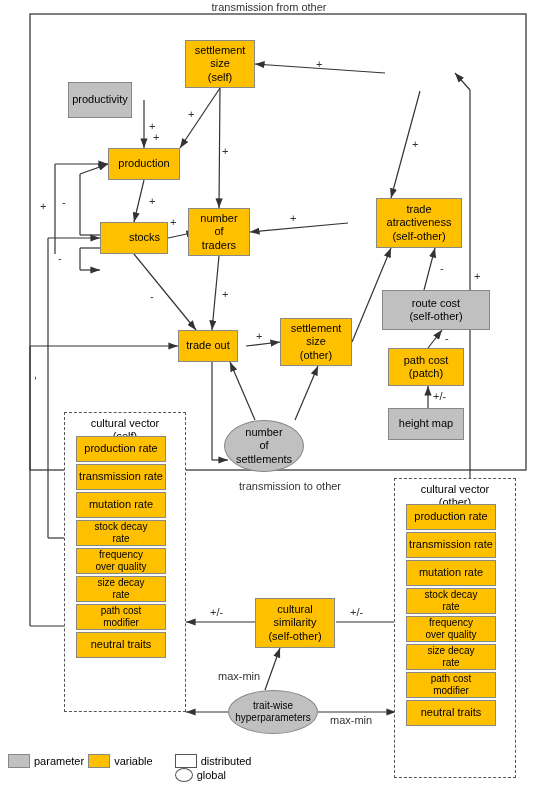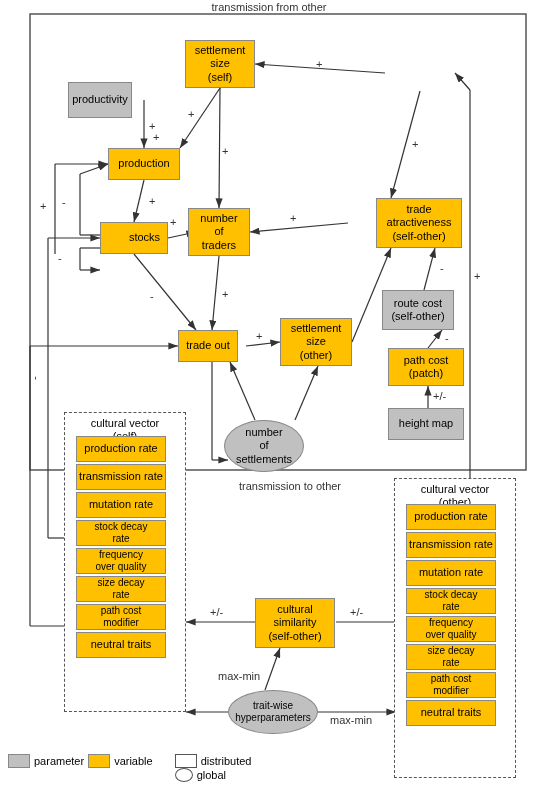--- a/index.html
+++ b/index.html
@@ -230,21 +230,21 @@
 of
 traders</span>
   </div>
 
   <div class="node node-yellow" style="left:344px;top:198px;width:86px;height:50px;margin-left:32px;">
     <span style="white-space:pre-line;font-size:11px;">trade
 atractiveness
 (self-other)</span>
   </div>
 
-  <div class="node node-gray" style="left:382px;top:290px;width:72px;height:40px;">
+  <div class="node node-gray" style="left:382px;top:290px;width:108px;height:40px;">
     <span style="white-space:pre-line;font-size:11px;">route cost
 (self-other)</span>
   </div>
 
   <div class="node node-yellow" style="left:178px;top:330px;width:60px;height:32px;text-align:center;">
     <span>trade out</span>
   </div>
 
   <div class="node node-yellow" style="left:280px;top:318px;width:72px;height:48px;">
     <span style="white-space:pre-line;font-size:11px;">settlement

